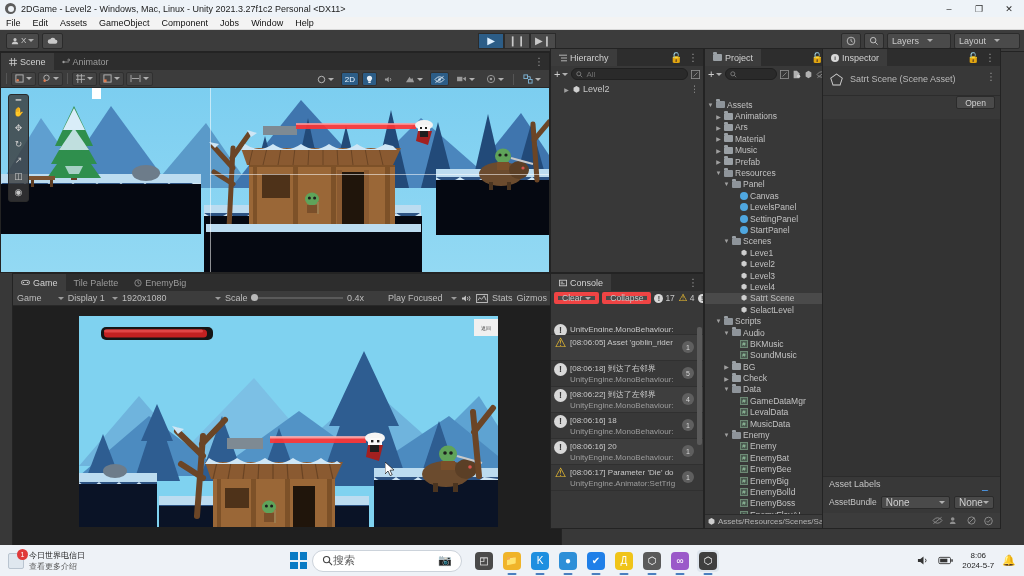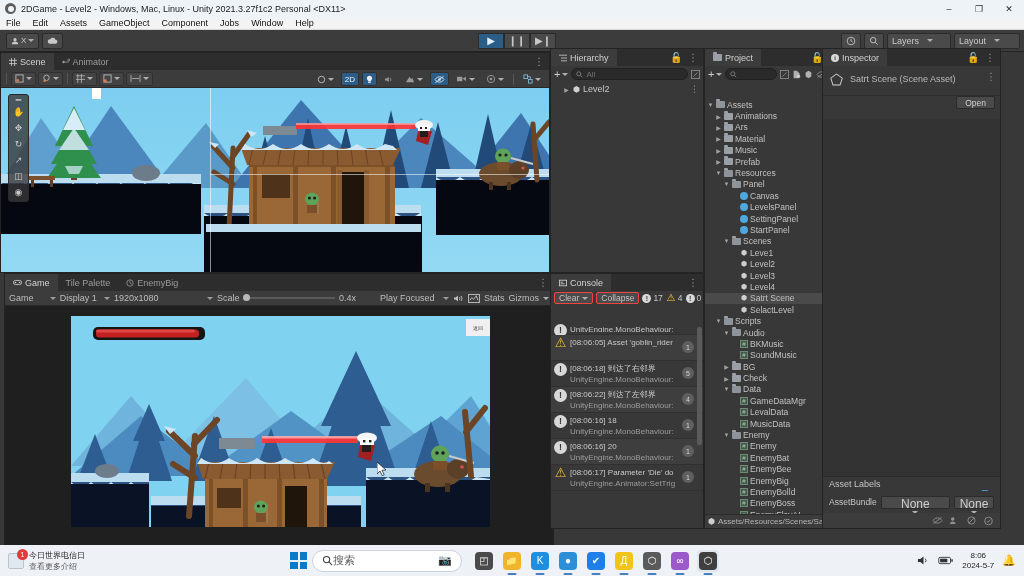--- a/index.html
+++ b/index.html
@@ -91,21 +91,21 @@
 
   
   .scene-tools{
     position:absolute;left:7px;top:6px;width:21px;background:#383838cc;border:1px solid #2a2a2a;
     border-radius:3px;display:flex;flex-direction:column;align-items:center;padding:2px 0;gap:1px;z-index:6;
   }
   .scene-tools div{width:17px;height:15px;display:flex;align-items:center;justify-content:center;
     color:#c8c8c8;font-size:9px;}
 
   
-  #game-panel{left:4px;top:273px;width:550px;height:280px;}
+  #game-panel{left:12px;top:273px;width:550px;height:280px;}
   .game-toolbar{height:15px;background:#3c3c3c;display:flex;align-items:center;gap:4px;padding:0 4px;
     border-bottom:1px solid #282828;font-size:9px;color:#bdbdbd;}
   .gsel{display:flex;align-items:center;gap:4px;}
   .gsel .caret{border-top-color:#9a9a9a;}
   .scale-track{width:98px;height:2px;background:#5a5a5a;position:relative;}
   .scale-knob{position:absolute;left:0;top:-3px;width:7px;height:7px;border-radius:50%;background:#b9b9b9;}
   .game-canvas{position:absolute;top:15px;left:0;right:0;bottom:0;background:#1f1f1f;overflow:hidden;}
   .game-viewport{position:absolute;left:66px;top:10px;width:419px;height:211px;overflow:hidden;background:#7fd2f0;}
 
   
@@ -129,21 +129,21 @@
   .scene-icon{width:8px;height:8px;flex:none;color:#cfcfcf;font-size:7px;line-height:8px;text-align:center;}
   .cs-icon{width:8px;height:8px;background:#49584e;border:1px solid #6d8a75;flex:none;position:relative;}
   .cs-icon:after{content:"#";position:absolute;inset:0;font-size:6px;line-height:7px;text-align:center;color:#9fd2ac;}
   .proj-footer{position:absolute;bottom:0;left:0;right:0;height:14px;background:#3c3c3c;border-top:1px solid #2b2b2b;
     display:flex;align-items:center;gap:3px;padding:0 3px;font-size:8px;color:#b4b4b4;white-space:nowrap;overflow:hidden;}
 
   
   #console-panel{left:550px;top:273px;width:154px;height:256px;}
   .con-toolbar{height:14px;display:flex;align-items:center;gap:3px;padding:0 3px;background:#383838;font-size:8.5px;}
   .cbtn{height:12px;padding:0 4px;display:flex;align-items:center;gap:3px;background:#4a4a4a;
-    border:1px solid #ef4444;border-radius:2px;color:#c6c6c6;}
+    border:4px solid #ef4444;border-radius:2px;color:#c6c6c6;}
   .cbadge{display:flex;align-items:center;gap:2px;color:#c6c6c6;}
   .con-list{position:absolute;top:31px;left:0;right:0;bottom:0;background:#383838;overflow:hidden;}
   .crow{height:26px;display:flex;gap:3px;padding:2px 3px;position:relative;border-bottom:1px solid #303030;}
   .crow.alt{background:#3e3e3e;}
   .cmsg{flex:1;overflow:hidden;}
   .cmsg div{font-size:8px;line-height:11px;color:#c8c8c8;white-space:nowrap;overflow:hidden;}
   .cmsg div:nth-child(2){color:#9d9d9d;}
   .ccount{position:absolute;right:9px;top:6px;min-width:12px;height:12px;border-radius:6px;background:#5f5f5f;
     color:#d8d8d8;font-size:7px;display:flex;align-items:center;justify-content:center;padding:0 3px;}
   .ic-warn{width:13px;height:12px;flex:none;color:#f2c230;font-size:13px;line-height:12px;text-align:center;}
@@ -156,21 +156,21 @@
     background:#383838;position:relative;border-bottom:1px solid #2c2c2c;}
   .unity-cube{width:17px;height:17px;flex:none;color:#d0d0d0;font-size:15px;line-height:17px;text-align:center;}
   .open-btn{position:absolute;right:5px;top:30px;height:13px;padding:0 8px;background:#4a4a4a;
     border:1px solid #2b2b2b;border-radius:2px;font-size:8.5px;color:#d2d2d2;display:flex;align-items:center;}
   .insp-body{position:absolute;top:53px;left:0;right:0;bottom:52px;background:#333333;}
   .asset-labels{position:absolute;bottom:37px;left:0;right:0;height:15px;background:#383838;
     border-top:1px solid #2b2b2b;display:flex;align-items:center;padding:0 6px;font-size:9px;color:#c4c4c4;}
   .bundle-row{position:absolute;bottom:15px;left:0;right:0;height:22px;background:#383838;
     display:flex;align-items:center;gap:4px;padding:0 6px;font-size:8.5px;color:#c4c4c4;}
   .bsel{height:13px;background:#4a4a4a;border:1px solid #2b2b2b;border-radius:2px;
-    display:flex;align-items:center;justify-content:space-between;padding:0 4px;font-size:12px;color:#cfcfcf;flex-direction:column;}
+    display:flex;align-items:center;justify-content:space-between;padding:0 4px;font-size:10px;color:#cfcfcf;}
   .insp-footer{position:absolute;bottom:0;left:0;right:0;height:15px;background:#3c3c3c;
     display:flex;align-items:center;justify-content:flex-end;gap:6px;padding-right:6px;color:#9a9a9a;font-size:9px;}
 
   
   .statusbar{position:absolute;left:0;bottom:16px;width:1024px;height:15px;background:#2b2b2b;
     display:flex;align-items:center;gap:4px;padding:0 5px;font-size:9px;color:#c0a95c;border-top:1px solid #1e1e1e;}
   .sb-right{margin-left:auto;display:flex;align-items:center;gap:7px;color:#8d8d8d;}
 
   
   .taskbar{position:absolute;left:0;bottom:0;width:1024px;height:31px;background:#eef2f7;

